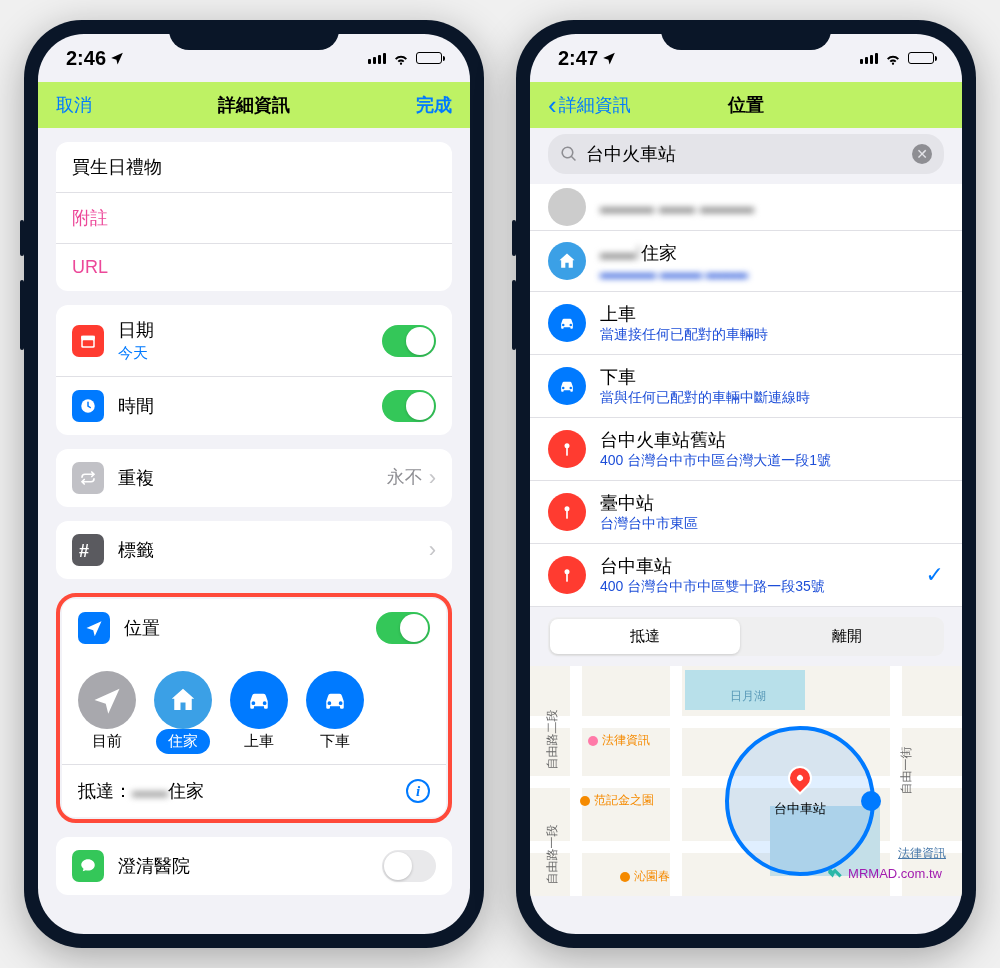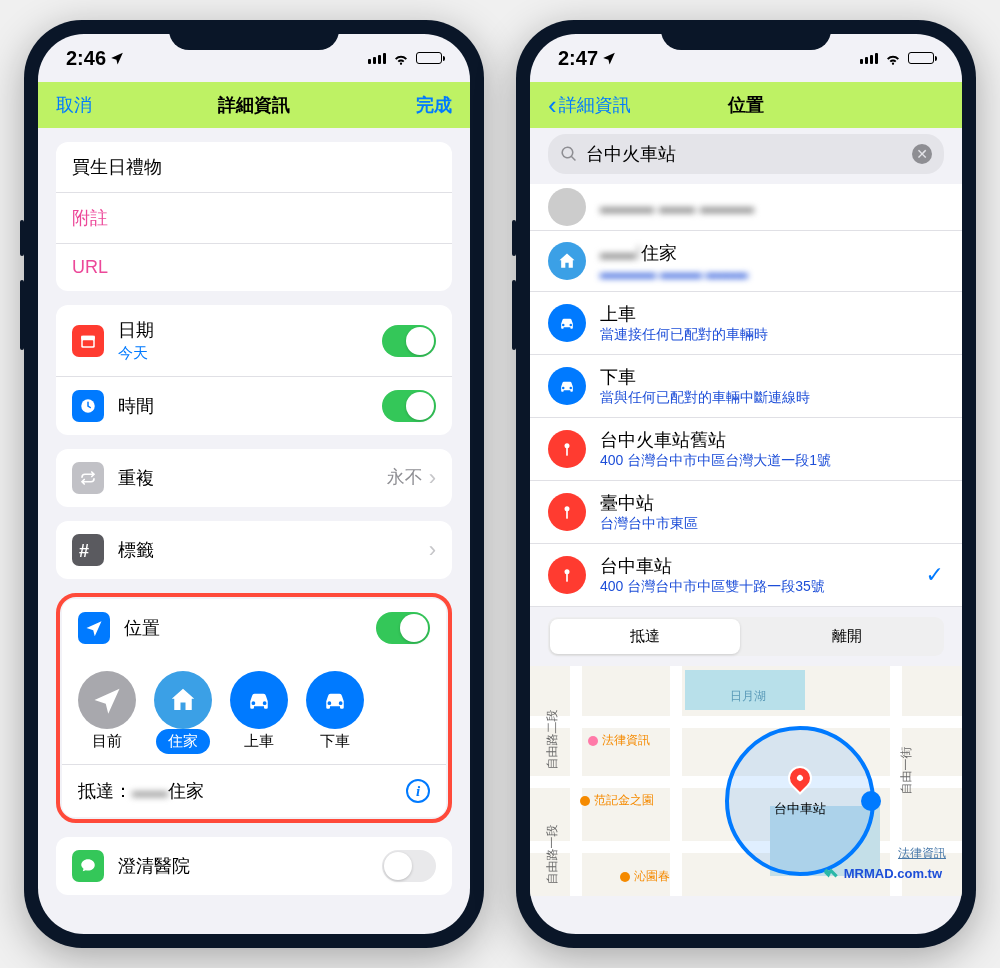--- a/index.html
+++ b/index.html
@@ -74,21 +74,21 @@
 .map-area .road.v { width:12px; height:100%; }
 .map-area .block { position:absolute; background:#d0ead0; }
 .map-area .poi { position:absolute; font-size:12px; color:#666; white-space:nowrap; }
 .map-area .poi.orange { color:#f58a00; }
 .map-area .poi .dot { display:inline-block; width:10px; height:10px; border-radius:50%; margin-right:4px; vertical-align:middle; }
 .map-geofence { position:absolute; width:150px; height:150px; border:4px solid #007aff; border-radius:50%; background:rgba(0,122,255,0.12); }
 .map-geofence .handle { position:absolute; right:-10px; top:calc(50% - 10px); width:20px; height:20px; background:#007aff; border-radius:50%; }
 .map-pin { position:absolute; width:24px; height:24px; background:#ff3b30; border-radius:50% 50% 50% 0; transform:rotate(-45deg); display:flex; align-items:center; justify-content:center; border:2px solid #fff; }
 .map-pin::after { content:''; width:6px; height:6px; background:#fff; border-radius:50%; }
 .map-label { position:absolute; font-size:13px; font-weight:500; }
-.watermark { position:absolute; bottom:14px; right:20px; font-size:13px; font-weight:700; color:#1d4ed8; display:flex; align-items:center; gap:4px; }
+.watermark { position:absolute; bottom:14px; right:20px; font-size:13px; font-weight:400; color:#a21caf; display:flex; align-items:center; gap:4px; }
 .watermark svg { width:18px; height:18px; }
 .blurtext { filter:blur(3px); color:#888; }
 </style>
 </head>
 <body>
 
 <div class="phone">
   <div class="notch"></div>
   <div class="screen">
     <div class="status-bar">

